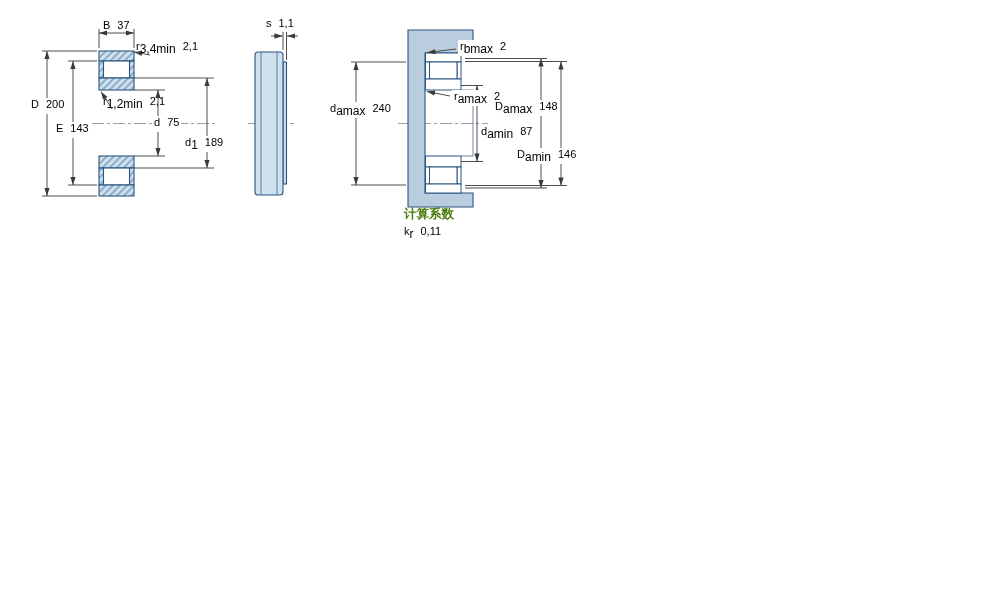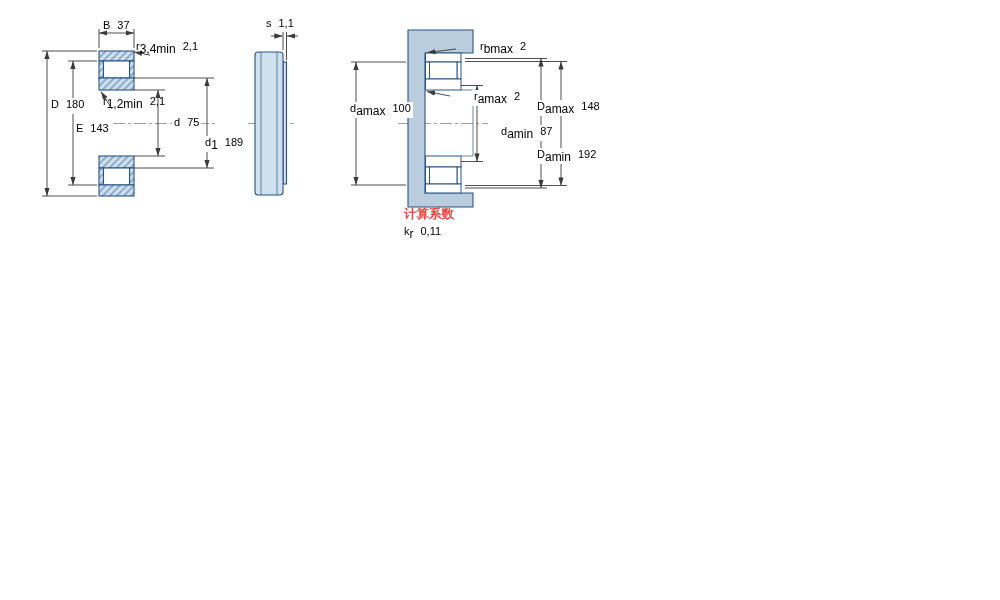--- a/index.html
+++ b/index.html
@@ -9,25 +9,25 @@
     background:#ffffff;
     font-family:Liberation Sans, sans-serif;
     overflow:hidden;
   }
   .stage svg{position:absolute;left:0;top:0;}
   .dim-label{
     position:absolute;
     font-size:11px;line-height:13px;color:#000;
     white-space:nowrap;
   }
-  .bg{background:#ffffff;padding:0 2px;margin-left:20px;}
+  .bg{background:#ffffff;padding:0 2px;}
   .sub{font-size:12px;vertical-align:-3px;}
   .val{margin-left:7px;}
   .calc-heading{
-    position:absolute;font-size:12.5px;font-weight:bold;color:#ef4444;white-space:nowrap;
+    position:absolute;font-size:12.5px;font-weight:bold;color:#4d7c0f;white-space:nowrap;
   }
   
   .hatched{fill:url(#hatch);stroke:#2a5580;stroke-width:1.1;}
   .roller{fill:#ffffff;stroke:#2a5580;stroke-width:1.1;}
   .solid{fill:#cfe0ee;stroke:#2a5580;stroke-width:1.1;}
   .white{fill:#ffffff;stroke:#2a5580;stroke-width:1;}
   .shaded{fill:#b9cdde;stroke:#2a5580;stroke-width:1.1;}
   .thin{stroke:#2a5580;stroke-width:0.7;fill:none;}
   .dim{stroke:#3a3a3a;stroke-width:0.9;fill:none;}
   .center{stroke:#888;stroke-width:0.8;stroke-dasharray:12 3 3 3;fill:none;}
@@ -154,21 +154,21 @@
 
   <div class="dim-label" style="left:103px;top:19px">
     <span>B</span><span class="sub"></span><span class="val">37</span>
   </div>
 
   <div class="dim-label" style="left:136px;top:40px">
     <span>r</span><span class="sub">3,4min</span><span class="val">2,1</span>
   </div>
 
   <div class="dim-label bg" style="left:29px;top:98px">
-    <span>D</span><span class="sub"></span><span class="val">180</span>
+    <span>D</span><span class="sub"></span><span class="val">200</span>
   </div>
 
   <div class="dim-label bg" style="left:54px;top:122px">
     <span>E</span><span class="sub"></span><span class="val">143</span>
   </div>
 
   <div class="dim-label" style="left:103px;top:95px">
     <span>r</span><span class="sub">1,2min</span><span class="val">2,1</span>
   </div>
 
@@ -182,37 +182,37 @@
 
   <div class="dim-label" style="left:266px;top:17px">
     <span>s</span><span class="sub"></span><span class="val">1,1</span>
   </div>
 
   <div class="dim-label bg" style="left:458px;top:40px">
     <span>r</span><span class="sub">bmax</span><span class="val">2</span>
   </div>
 
   <div class="dim-label bg" style="left:328px;top:102px">
-    <span>d</span><span class="sub">amax</span><span class="val">100</span>
+    <span>d</span><span class="sub">amax</span><span class="val">240</span>
   </div>
 
   <div class="dim-label bg" style="left:452px;top:90px">
     <span>r</span><span class="sub">amax</span><span class="val">2</span>
   </div>
 
   <div class="dim-label bg" style="left:479px;top:125px">
     <span>d</span><span class="sub">amin</span><span class="val">87</span>
   </div>
 
-  <div class="dim-label bg" style="left:515px;top:100px">
+  <div class="dim-label bg" style="left:493px;top:100px">
     <span>D</span><span class="sub">amax</span><span class="val">148</span>
   </div>
 
   <div class="dim-label bg" style="left:515px;top:148px">
-    <span>D</span><span class="sub">amin</span><span class="val">192</span>
+    <span>D</span><span class="sub">amin</span><span class="val">146</span>
   </div>
 
   <div class="calc-heading" style="left:404px;top:206px">计算系数</div>
 
   <div class="dim-label" style="left:404px;top:225px">
     <span>k</span><span class="sub">r</span><span class="val">0,11</span>
   </div>
 
 </div>
 

